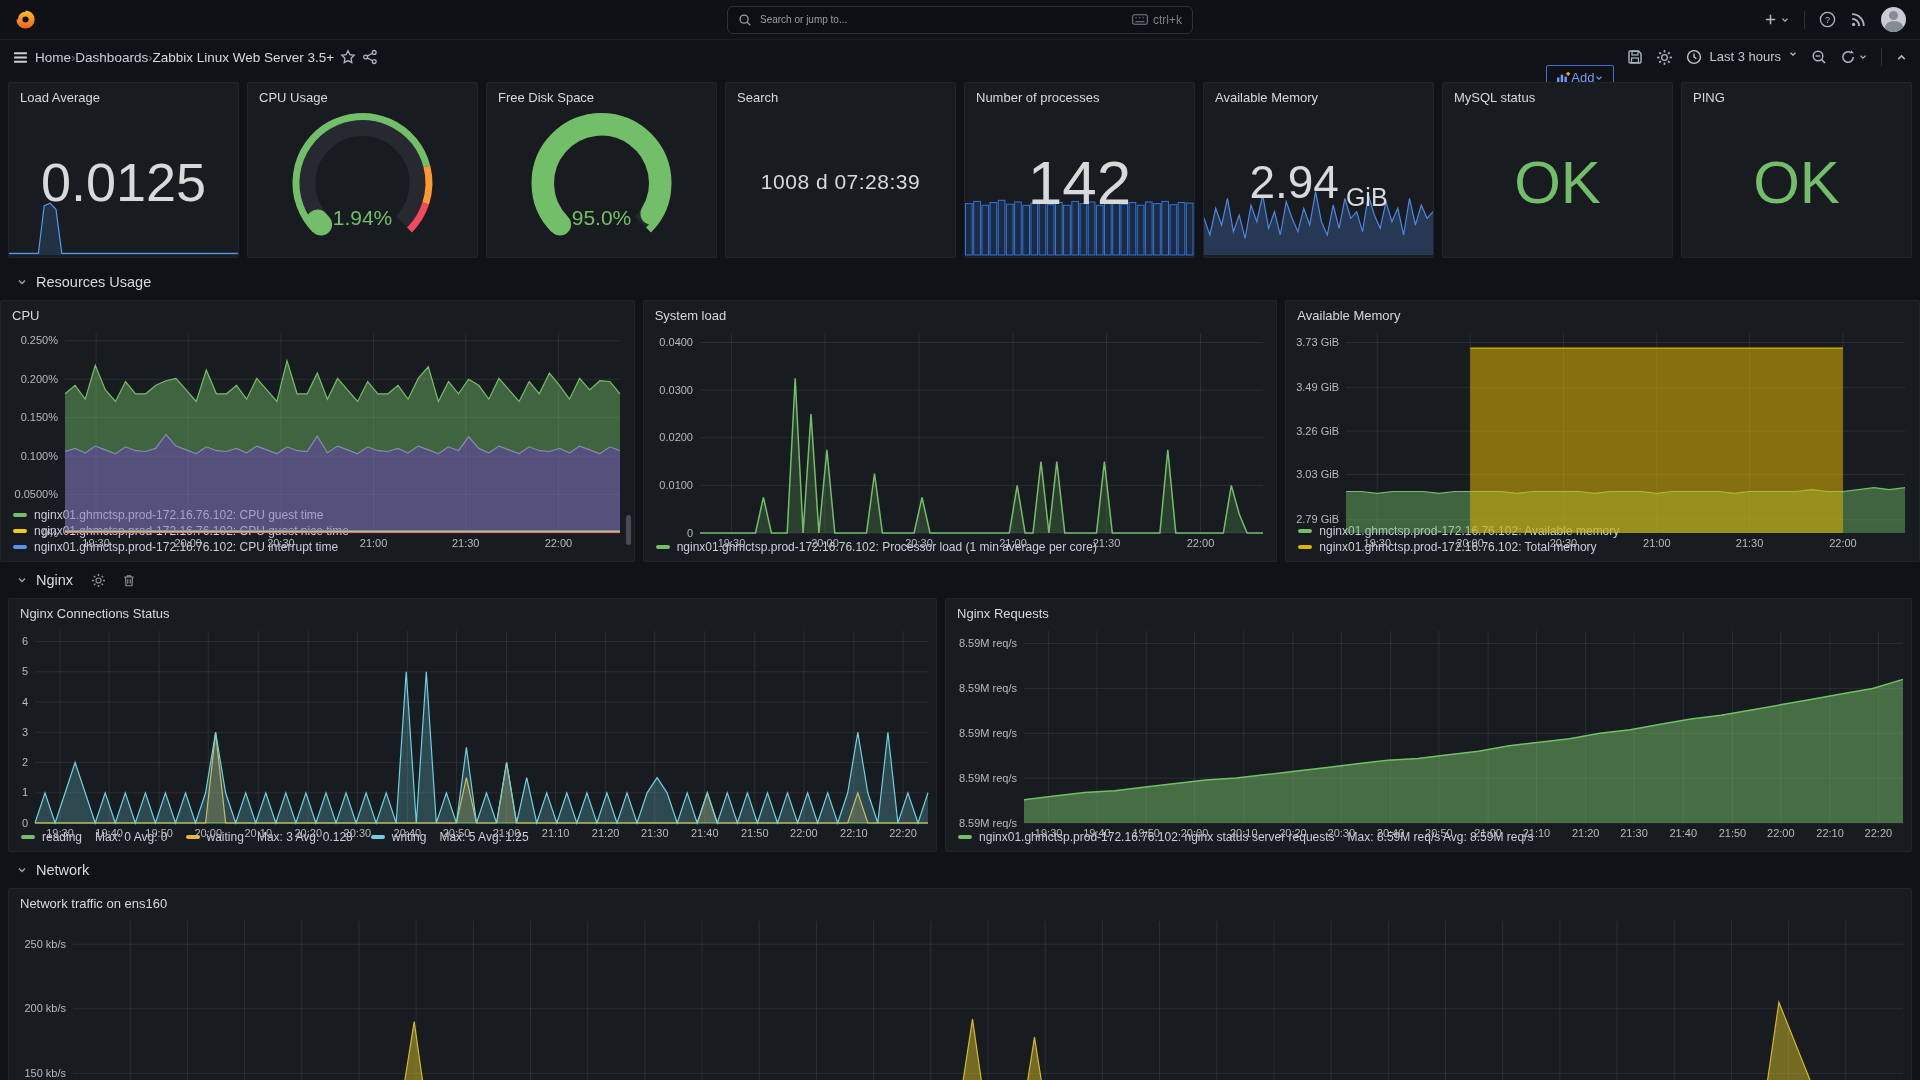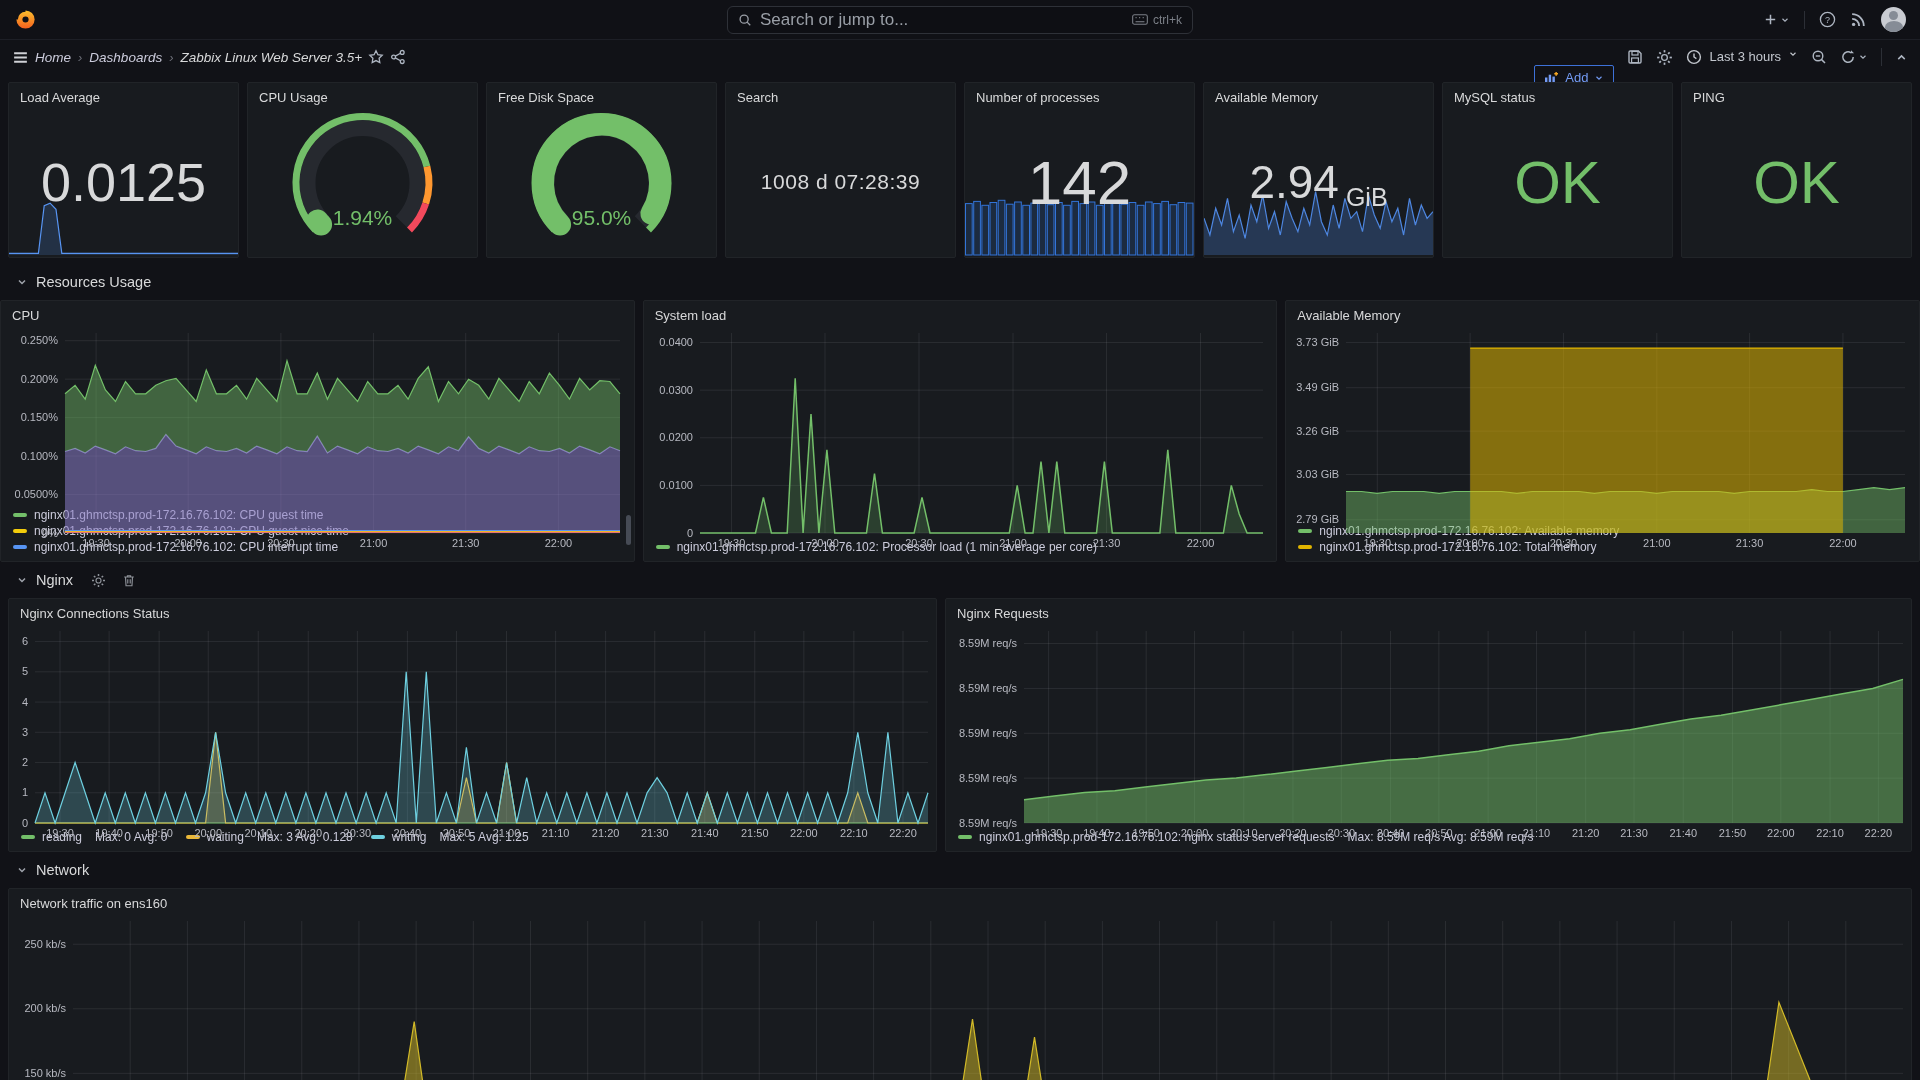--- a/index.html
+++ b/index.html
@@ -4,37 +4,37 @@
 <style>
   * { margin:0; padding:0; box-sizing:border-box; }
   html,body { width:1920px; height:1080px; overflow:hidden; background:#111217;
     font-family:"Liberation Sans","DejaVu Sans",sans-serif; color:#ccccdc; }
   svg text.tick { font-family:"Liberation Sans","DejaVu Sans",sans-serif; font-size:11px; fill:#b7b9c1; }
 
   
   .topnav { height:40px; background:#101116; border-bottom:1px solid #1d1f26; display:flex; align-items:center; position:relative; padding:0 14px; }
   .nav-search { position:absolute; left:50%; transform:translateX(-50%); width:466px; height:28px;
     background:#0e0f14; border:1px solid #2e3138; border-radius:6px; display:flex; align-items:center; gap:8px; padding:0 10px; cursor:pointer; }
-  .nav-search .ph { color:#9a9fa7; font-size:17px; flex:1; }
+  .nav-search .ph { color:#9a9fa7; font-size:10px; flex:1; }
   .nav-search .kbd { display:flex; align-items:center; gap:5px; color:#7b7f87; font-size:12px; }
   .nav-right { margin-left:auto; display:flex; align-items:center; gap:14px; }
   .nav-divider { width:1px; height:18px; background:#2c2f36; }
   .icon-btn { display:flex; align-items:center; justify-content:center; cursor:pointer; background:none; border:none; color:#aeb6c2; gap:2px; }
   .avatar { width:25px; height:25px; border-radius:50%; background:#c9ccd2; overflow:hidden; position:relative; cursor:pointer; }
   .avatar .head { position:absolute; left:8px; top:4px; width:9px; height:9px; border-radius:50%; background:#868c96; }
   .avatar .body { position:absolute; left:3.5px; top:14px; width:18px; height:12px; border-radius:50% 50% 0 0; background:#868c96; }
 
   
   .subnav { height:34px; display:flex; align-items:center; padding:0 12px; gap:6px; }
-  .crumbs { display:flex; align-items:center; gap:7px; font-size:13.5px;font-style:italic; }
+  .crumbs { display:flex; align-items:center; font-size:13.5px; }
   .crumb { color:#ccccdc; cursor:pointer; }
   .crumb.current { color:#d8d9da; }
   .crumb-sep { color:#6e7079; font-size:13px; }
   .toolbar { margin-left:auto; display:flex; align-items:center; gap:13px; }
-  .add-btn { display:flex; align-items:center; gap:6px; border:1px solid #3d71d9; color:#739bf4; background:transparent;
+  .add-btn { display:flex; align-items:center; border:1px solid #3d71d9; color:#739bf4; background:transparent;
     font-size:13px; height:26px; padding:0 9px; border-radius:2px; cursor:pointer;margin-top:41px; }
   .tool-text-btn { display:flex; gap:7px; color:#c3c7ce; font-size:13px; background:none; border:none; cursor:pointer; }
 
   
   .stat-row { display:grid; grid-template-columns:repeat(8,1fr); gap:8px; padding:8px 8px 6px; height:190px; }
   .panel { background:#181b1f; border:1px solid #212428; border-radius:2px; position:relative; display:flex; flex-direction:column; overflow:hidden; }
   .stat-title, .panel-title { font-size:13px; color:#d8d9da; padding:7px 11px 2px; white-space:nowrap; overflow:hidden; }
   .stat-body { flex:1; position:relative; }
   .stat-value { position:absolute; inset:0; display:flex; align-items:center; justify-content:center; font-weight:500; color:#d8d9da; z-index:2; }
   .v-big { font-size:54px; }

